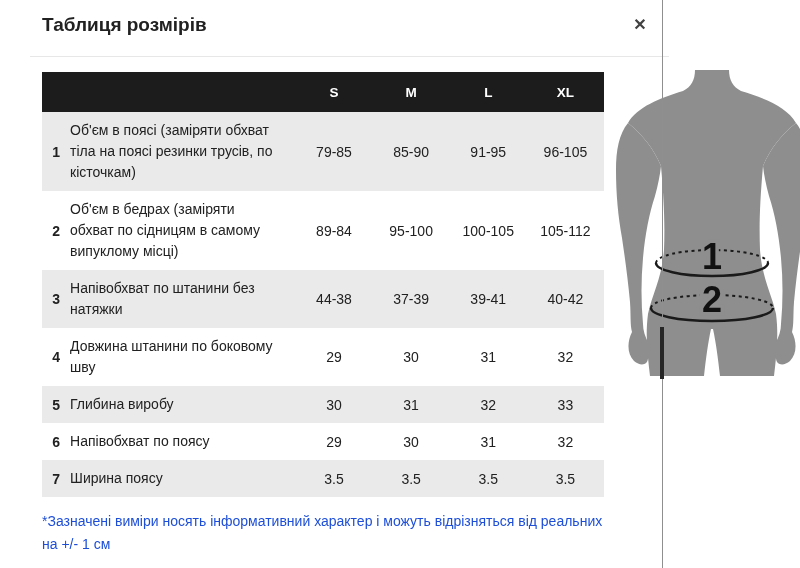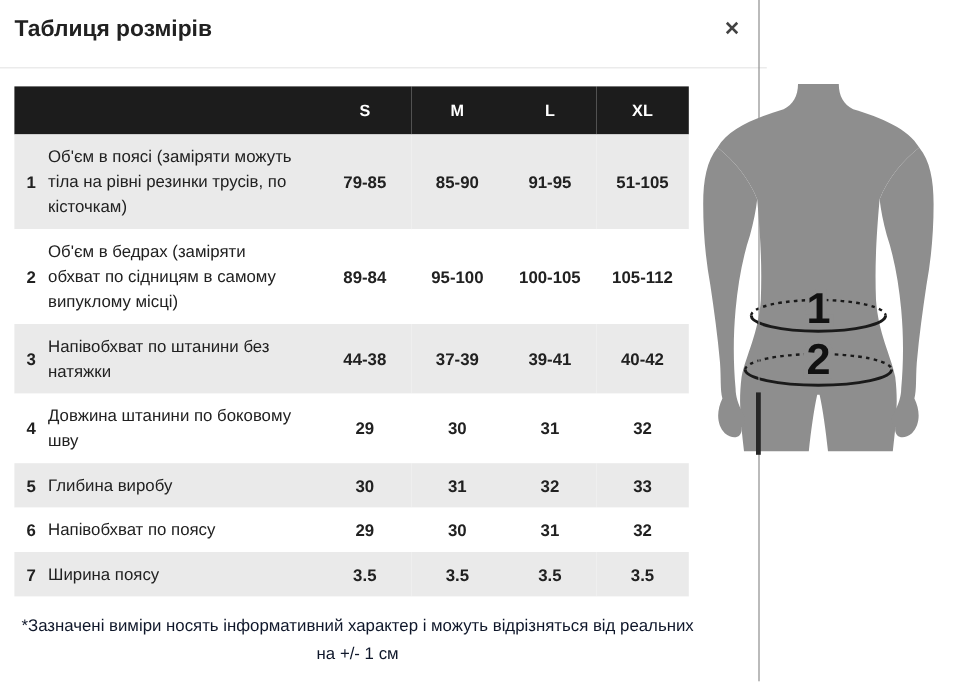--- a/index.html
+++ b/index.html
@@ -1,39 +1,39 @@
 <!DOCTYPE html>
 <html><head>
 <meta charset="utf-8">
 <style>
   * { margin:0; padding:0; box-sizing:border-box; }
   html,body { width:800px; height:568px; background:#fff; overflow:hidden;
     font-family:"Liberation Sans", sans-serif; }
-  .modal { position:relative; width:639px; height:568px; background:#fff; }
+  .modal { position:relative; width:639px; height:568px; background:#fff;margin-left:30px; }
 
   
   .modal-header { height:57px; border-bottom:1px solid #e7e7e7; position:relative; }
   .modal-title { position:absolute; left:12px; top:14px; font-size:19px; font-weight:bold; color:#212121; }
   .close-btn { position:absolute; right:18px; top:14px; width:22px; height:22px; border:none; background:none;
     font-size:16px; font-weight:bold; color:#424242; cursor:pointer; line-height:22px; text-align:center; }
 
   
   .size-table { position:absolute; left:12px; top:72px; width:562px; border-collapse:collapse;
     font-size:14px; color:#212121; }
   .size-table thead th { background:#1c1c1c; color:#fff; font-size:13.5px; font-weight:bold;
     height:40px; text-align:center; }
   .size-table tbody tr:nth-child(odd) { background:#eaeaea; }
   .size-table tbody tr:nth-child(even) { background:#ffffff; }
   .size-table td { padding:8px 0; vertical-align:middle; }
   td.c-num { text-align:center; font-weight:600; width:28px; }
   td.c-label { width:225px; padding-right:22px; line-height:21px; }
-  td.c-val { width:77px; text-align:center;font-weight:bold; }
+  td.c-val { width:77px; text-align:center; }
 
   .footnote { position:absolute; left:12px; top:510px; width:572px; font-size:14px;
-    line-height:23px; color:#0f172a;text-align:center; }
+    line-height:23px; color:#1d4ed8; }
 
   
   .figure-wrap { position:absolute; left:585px; top:52px; width:215px; height:330px; }
   .figure-wrap svg { display:block; width:215px; height:330px; }
   .measure-label { font:bold 36px "Liberation Sans", sans-serif; paint-order:stroke; stroke:#8e8e8e; stroke-width:7px; }
 
   
   .scrollbar-track { position:absolute; right:6px; top:0; width:1px; height:568px; background:#8f8f8f; }
   .scrollbar-thumb { position:absolute; right:5px; top:327px; width:4px; height:52px; background:#262626; cursor:pointer; }
 </style>
@@ -56,25 +56,25 @@
         <th></th>
         <th>S</th>
         <th>M</th>
         <th>L</th>
         <th>XL</th>
       </tr>
     </thead>
     <tbody>
       <tr>
         <td class="c-num">1</td>
-        <td class="c-label">Об'єм в поясі (заміряти можуть тіла на рівні резинки трусів, по кісточкам)</td>
+        <td class="c-label">Об'єм в поясі (заміряти обхват тіла на поясі резинки трусів, по кісточкам)</td>
         <td class="c-val">79-85</td>
         <td class="c-val">85-90</td>
         <td class="c-val">91-95</td>
-        <td class="c-val">51-105</td>
+        <td class="c-val">96-105</td>
       </tr>
       <tr>
         <td class="c-num">2</td>
         <td class="c-label">Об'єм в бедрах (заміряти обхват по сідницям в самому випуклому місці)</td>
         <td class="c-val">89-84</td>
         <td class="c-val">95-100</td>
         <td class="c-val">100-105</td>
         <td class="c-val">105-112</td>
       </tr>
       <tr>

